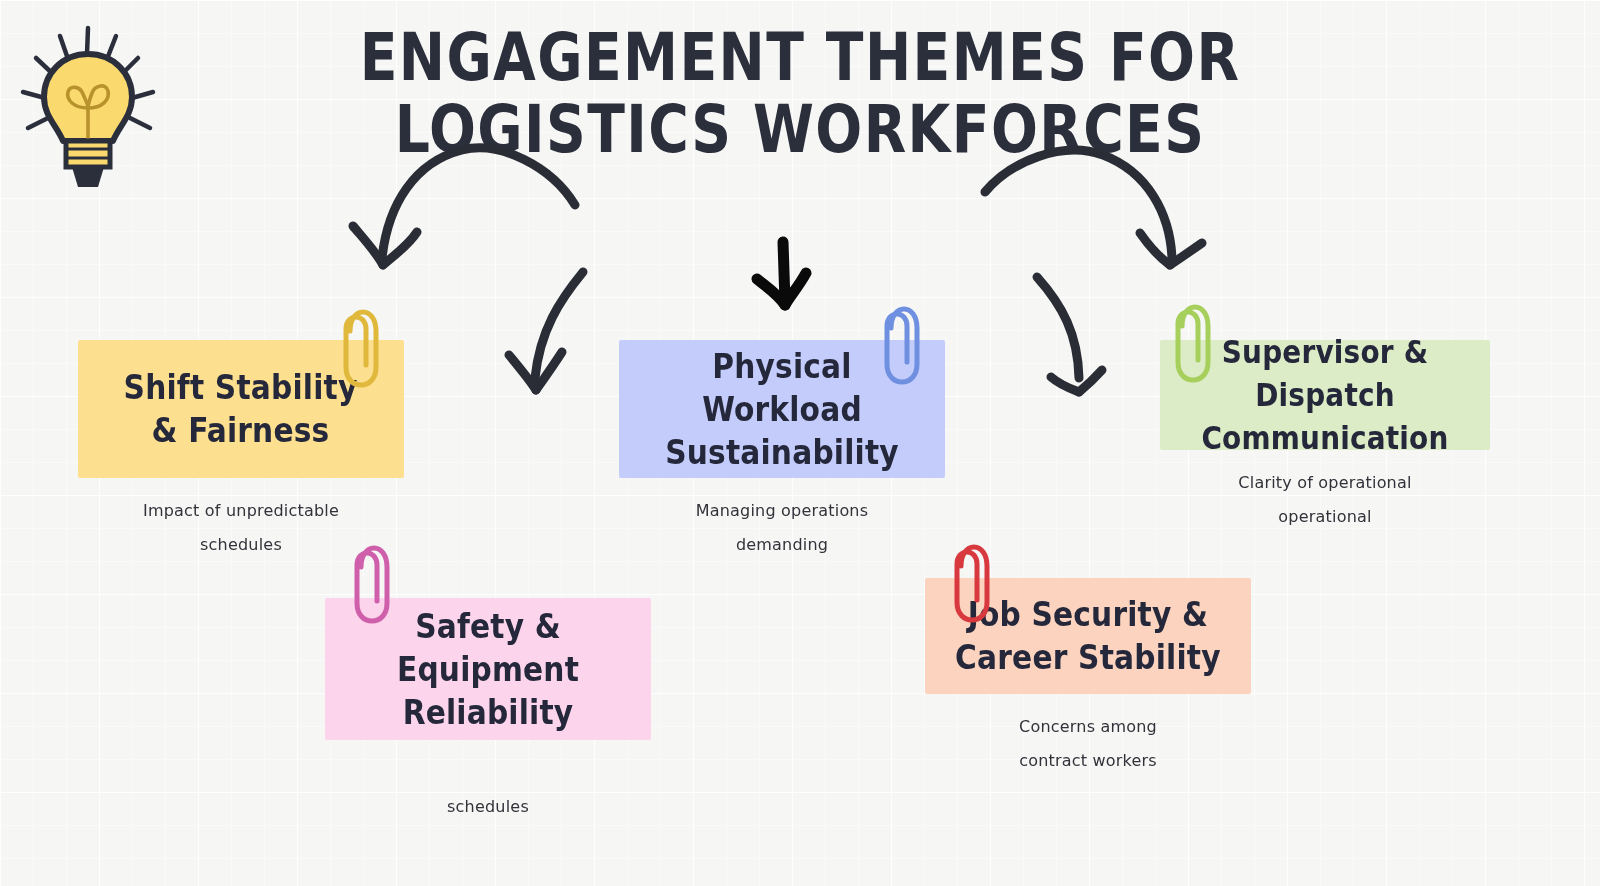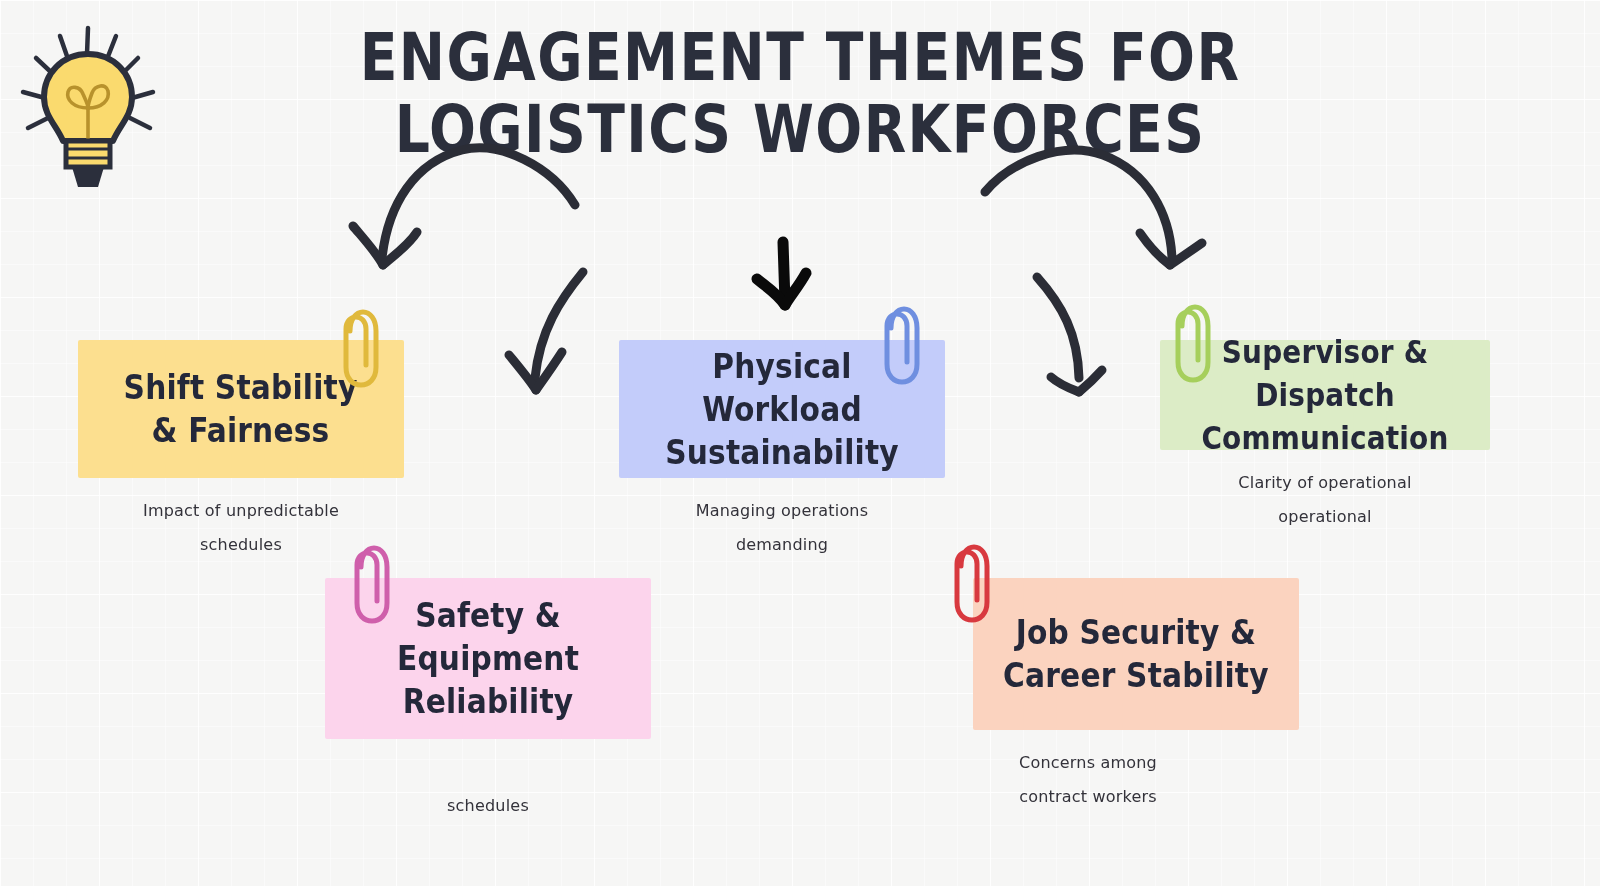--- a/index.html
+++ b/index.html
@@ -181,21 +181,21 @@
   </div>
 
   <div class="card" style="left:325px; top:578px; width:326px;">
     <div class="clip" style="left:22px; top:-37px;">
       <svg viewBox="0 0 46 86" width="46" height="86">
         <g fill="none" stroke="#cf5fab" stroke-width="5" stroke-linecap="round" stroke-linejoin="round">
           <path d="M14 26 C14 14 20 7 27 7 C34 7 40 14 40 26 L40 62 C40 74 33 80 25 80 C17 80 10 74 10 62 L10 24 C10 16 15 12 20 12 C25 12 30 16 30 24 L30 60"></path>
         </g>
       </svg>
     </div>
-    <div class="note" style="background:#fcd4ec; height:161px;">
+    <div class="note" style="background:#fcd4ec; height:142px;margin-top:20px;">
       <div class="note-title">
         <span>Safety &amp; Equipment</span><br><span>Reliability</span>
       </div>
     </div>
     <div class="caption">
       <br><span>schedules</span>
     </div>
   </div>
 
   <div class="card" style="left:619px; top:340px; width:326px;">
@@ -217,21 +217,21 @@
   </div>
 
   <div class="card" style="left:925px; top:578px; width:326px;">
     <div class="clip" style="left:22px; top:-38px;">
       <svg viewBox="0 0 46 86" width="46" height="86">
         <g fill="none" stroke="#d8393f" stroke-width="5" stroke-linecap="round" stroke-linejoin="round">
           <path d="M14 26 C14 14 20 7 27 7 C34 7 40 14 40 26 L40 62 C40 74 33 80 25 80 C17 80 10 74 10 62 L10 24 C10 16 15 12 20 12 C25 12 30 16 30 24 L30 60"></path>
         </g>
       </svg>
     </div>
-    <div class="note" style="background:#fbd3bf; height:152px;margin-left:48px;">
+    <div class="note" style="background:#fbd3bf; height:116px;">
       <div class="note-title">
         <span>Job Security &amp;</span><br><span>Career Stability</span>
       </div>
     </div>
     <div class="caption">
       <span>Concerns among</span><br><span>contract workers</span>
     </div>
   </div>
 
   <div class="card" style="left:1160px; top:340px; width:330px;">

